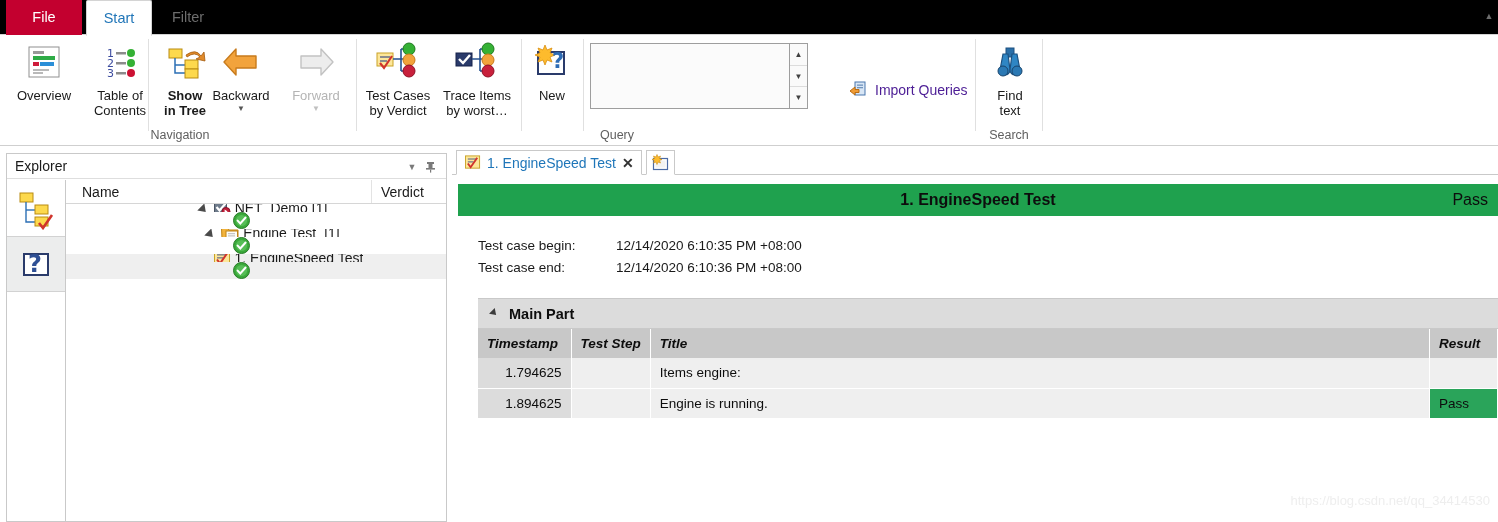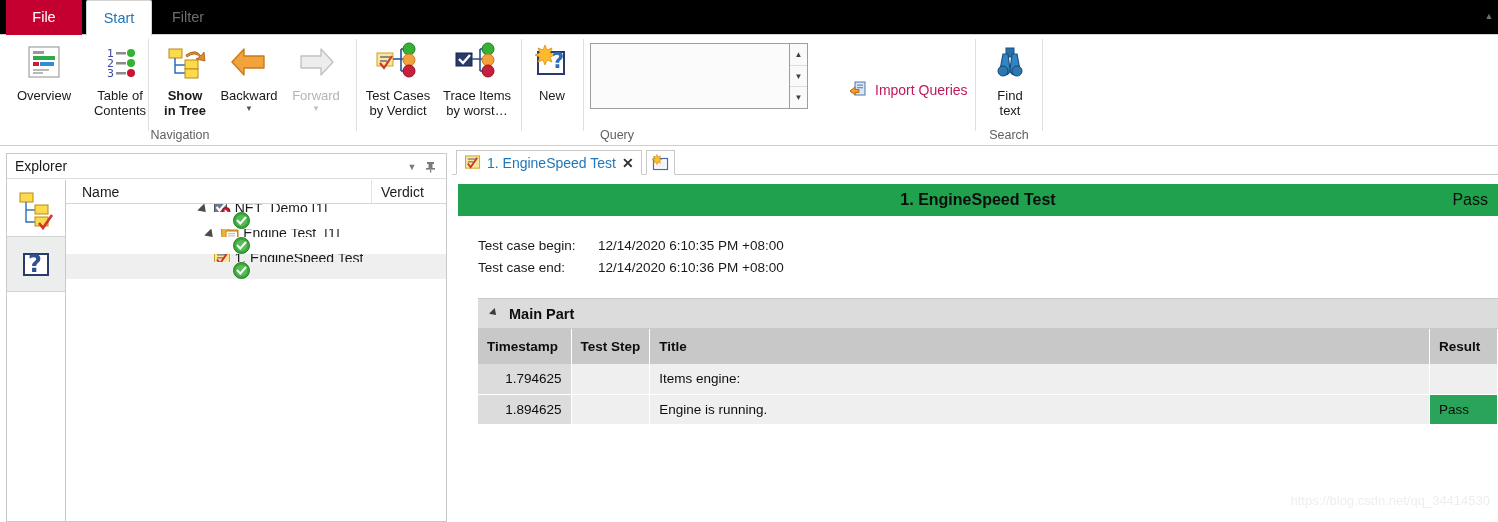--- a/index.html
+++ b/index.html
@@ -115,21 +115,21 @@
   
   .smallbtn {
     position: absolute;
     height: 25px;
     display: flex;
     align-items: center;
     gap: 7px;
     cursor: default;
     user-select: none;
   }
-  .smallbtn .cap { font-size: 14px; color: #be185d; }
+  .smallbtn .cap { font-size: 14px; color: #4c1d95; }
   .smallbtn.dim .cap { color: #b0b0b0; }
 
   
   .query-box {
     position: absolute;
     left: 0; top: 8px;
     width: 200px; height: 66px;
     background: #fbfbfb;
     border: 1px solid #9e9e9e;
   }
@@ -317,21 +317,21 @@
     text-align: center;
     font-size: 16px; font-weight: bold; color: #0d0d0d;
   }
   .report-banner .banverdict {
     position: absolute;
     right: 10px;
     font-size: 16px; color: #0d0d0d;
   }
 
   .meta { margin: 18px 0 0 26px; font-size: 13.5px; color: #1a1a1a; }
-  .meta-row { display: flex; height: 22px; align-items: center; }
+  .meta-row { display: flex; height: 22px; align-items: center; gap: 18px; }
   .meta-row .k { width: 120px; }
   .meta-row .v { }
 
   .section {
     margin: 20px 0 16px 26px;
     border-top: 1px solid #c9c9c9;
   }
   .section-head {
     height: 30px;
     background: #dcdcdc;
@@ -355,25 +355,26 @@
 
   table.steps {
     border-collapse: collapse;
     width: 100%;
     font-size: 13.5px;
   }
   table.steps th {
     background: #c8c8c8;
     font-weight: bold;
     text-align: left;
-    height: 35px;
+    height: 29px;
     padding: 0 9px;
     border-right: 1px solid #ffffff;
     color: #0d0d0d;
     white-space: nowrap;
+    font-style: italic;
   }
   table.steps td {
     height: 30px;
     padding: 0 9px;
     border-right: 1px solid #ffffff;
     border-bottom: 1px solid #ffffff;
     color: #0d0d0d;
     white-space: nowrap;
   }
   td.c-ts { background: #dcdcdc; text-align: right; width: 93px; }
@@ -465,21 +466,21 @@
             <rect x="21" y="28" width="13" height="9" fill="#fdd94d" stroke="#b98b12"></rect>
             <path d="M22 14 q10 -7 15 1 l3 -4 l1 9 l-9 -2 l4 -2 q-5 -6 -13 0 z" fill="#e08a2b" stroke="#a45c0f" stroke-width="0.8"></path>
           </svg>
         </div>
         <div class="cap">
           <div><span>Show</span></div>
           <div><span>in Tree</span></div>
         </div>
       </div>
 
-      <div class="bigbtn" style="left:215px; width:68px;">
+      <div class="bigbtn" style="left:207px; width:68px;">
         <div class="glyph">
           <svg width="42" height="36" viewBox="0 0 42 36">
             <path d="M16 5 L4 18 L16 31 V24 H36 V12 H16 Z" fill="#f2a33c" stroke="#c87b1c" stroke-width="1.4" stroke-linejoin="round"></path>
           </svg>
         </div>
         <div class="cap"><span>Backward</span></div>
         <div class="dropcaret">▼</div>
       </div>
 
       <div class="bigbtn dim" style="left:283px; width:66px;">

